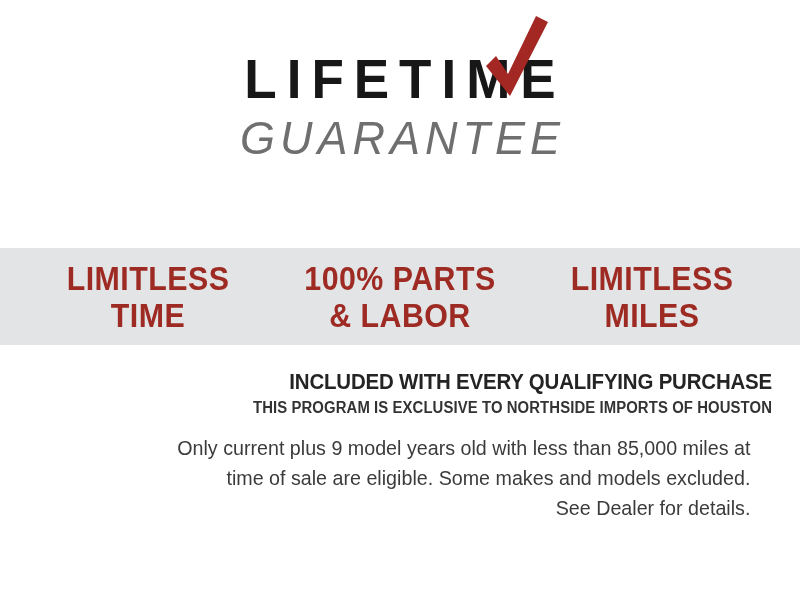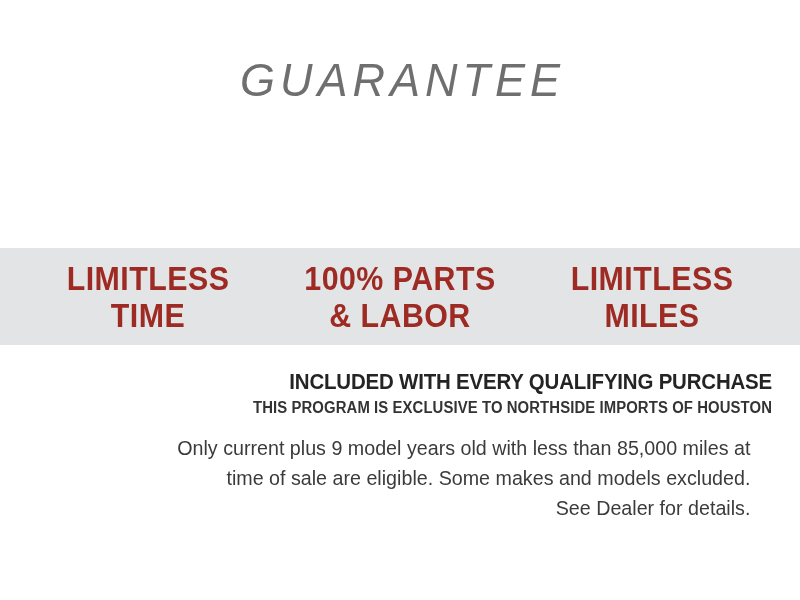--- a/index.html
+++ b/index.html
@@ -155,20 +155,29 @@
   }
   .disclaimer .dl { display: block; white-space: nowrap; }
 </style>
 </head>
 <body>
 
 <div class="page">
 
   <div class="logo-block">
 
+    <div class="logo-lifetime-wrap">
+      <span class="logo-lifetime">LIFETIME</span>
+
+      <span class="logo-check">
+        <svg viewBox="0 0 62 92" xmlns="http://www.w3.org/2000/svg" aria-hidden="true">
+          <polygon points="0,50 10,40 22,58 50,0 62,6 24,80" fill="#a32722"></polygon>
+        </svg>
+      </span>
+    </div>
 
     <span class="logo-guarantee">GUARANTEE</span>
   </div>
 
   <div class="feature-band">
 
     <div class="feature-col">
       <span class="l1">LIMITLESS</span>
       <span class="l2">TIME</span>
     </div>

